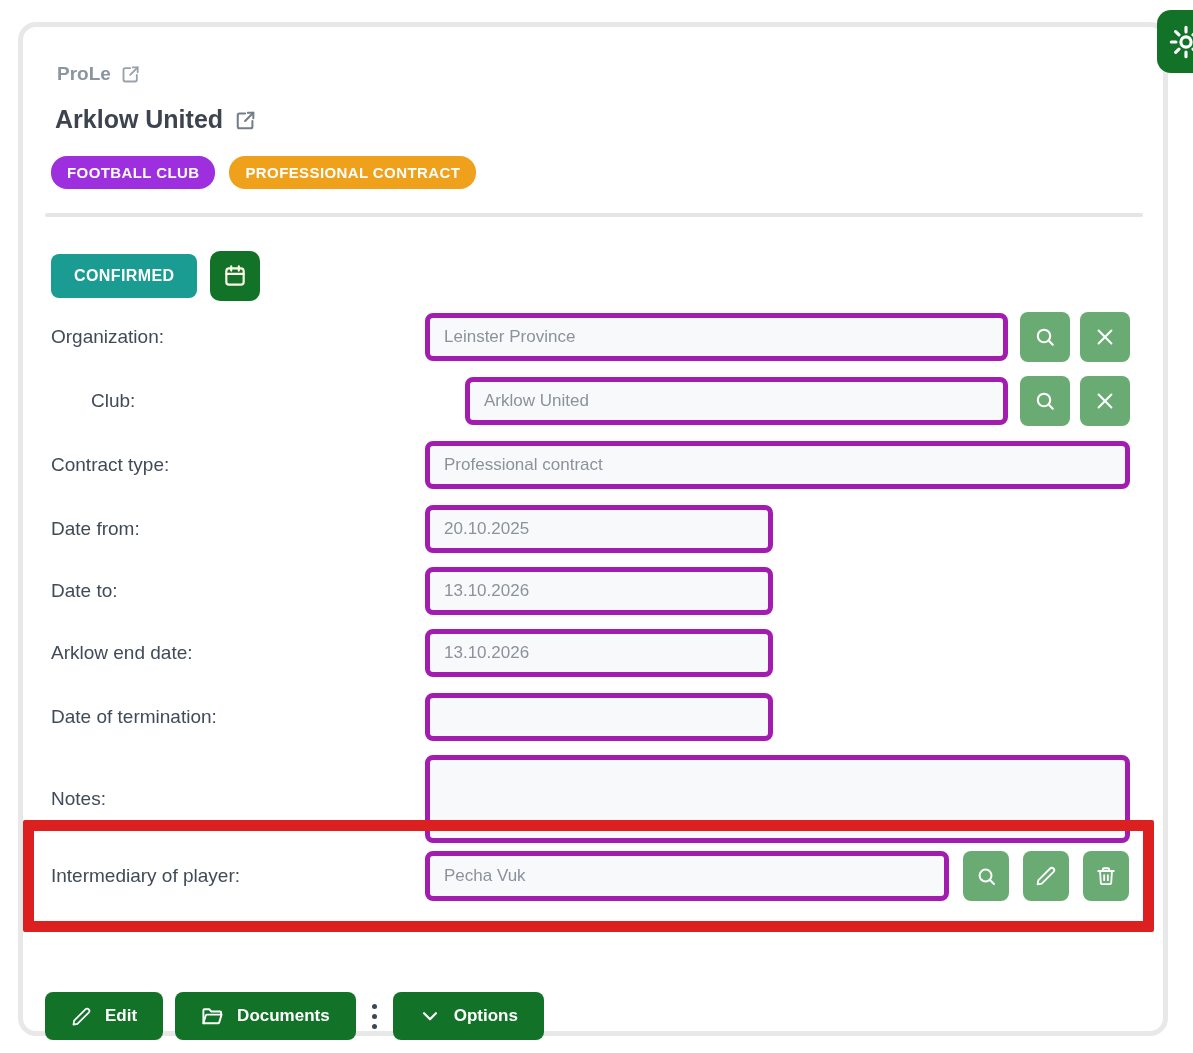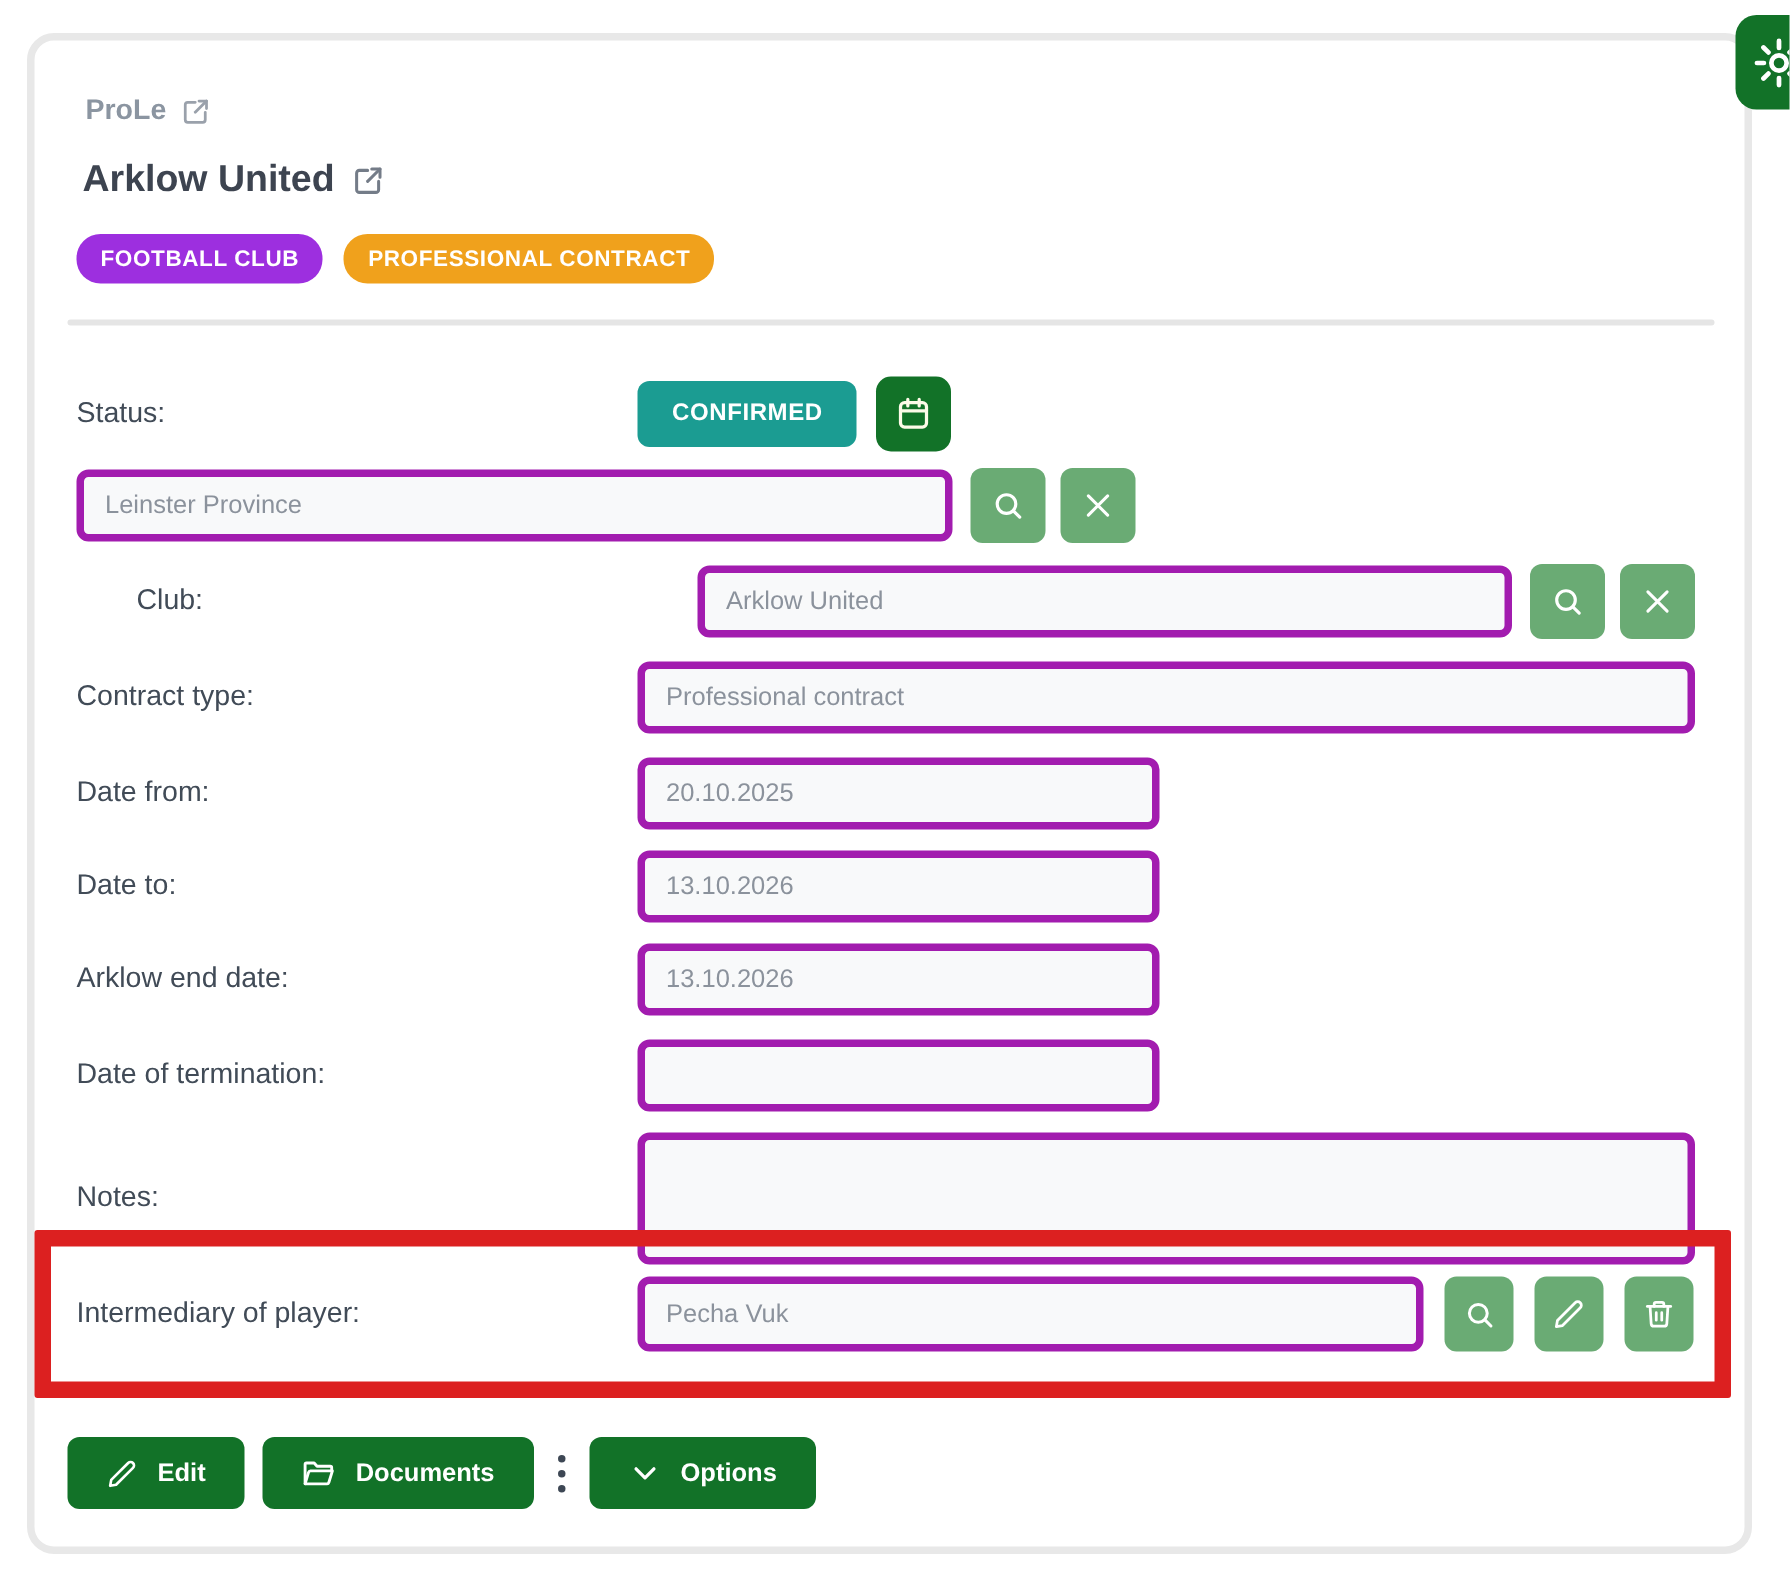--- a/index.html
+++ b/index.html
@@ -64,21 +64,21 @@
   .sq-btn.first { margin-left: 12px; }
   .sq-btn.next { margin-left: 10px; }
   .sq-btn.small { width: 46px; height: 50px; }
   .sq-btn.sm-first { margin-left: 14px; }
   .sq-btn.sm-next { margin-left: 14px; }
 
   .highlight-box { position: absolute; left: 23px; top: 820px; width: 1131px;
     height: 112px; border: 11px solid #dc2020; border-radius: 2px; z-index: 9;
     pointer-events: none; }
 
-  .footer { position: absolute; left: 45px; top: 958px; height: 48px; display: flex;
+  .footer { position: absolute; left: 45px; top: 992px; height: 48px; display: flex;
     align-items: center; }
   .green-btn { height: 48px; background: #127228; border: none; border-radius: 8px;
     display: flex; align-items: center; gap: 13px; padding: 0 26px; color: #ffffff;
     font-size: 17px; font-weight: 700; cursor: pointer;
     font-family: "Liberation Sans", "DejaVu Sans", sans-serif; }
   .footer .gap { width: 12px; }
   .dots { margin: 0 14px; display: flex; flex-direction: column; gap: 5px;
     cursor: pointer; padding: 4px 2px; }
   .dots i { width: 5px; height: 5px; border-radius: 50%; background: #3d4754; }
 
@@ -123,33 +123,33 @@
   </div>
 
   <div class="badges">
     <span class="badge purple">FOOTBALL CLUB</span>
     <span class="badge orange">PROFESSIONAL CONTRACT</span>
   </div>
 
   <div class="divider"></div>
 
   <div class="row r-status">
-    <span class="lbl">Status:</span>
     <span class="status-badge">CONFIRMED</span>
     <button class="cal-btn">
       <span>
         <svg width="26" height="26" viewBox="0 0 24 24" fill="none" stroke="#fdfbe8" stroke-width="2" stroke-linecap="round">
           <rect x="4" y="5" width="16" height="15" rx="2.5"></rect>
           <path d="M8.5 3v4M15.5 3v4M4 10h16"></path>
         </svg>
       </span>
     </button>
   </div>
 
   <div class="row r-org">
+    <span class="lbl">Organization:</span>
     <input class="field w-mid" readonly="" value="Leinster Province" style="">
     <button class="sq-btn first">
       <span>
         <svg width="24" height="24" viewBox="0 0 24 24" fill="none" stroke="#ffffff" stroke-width="2.1" stroke-linecap="round">
           <circle cx="11" cy="11" r="6.2"></circle>
             <path d="m15.6 15.6 4.2 4.2"></path>
         </svg>
       </span>
     </button>
     <button class="sq-btn next">

